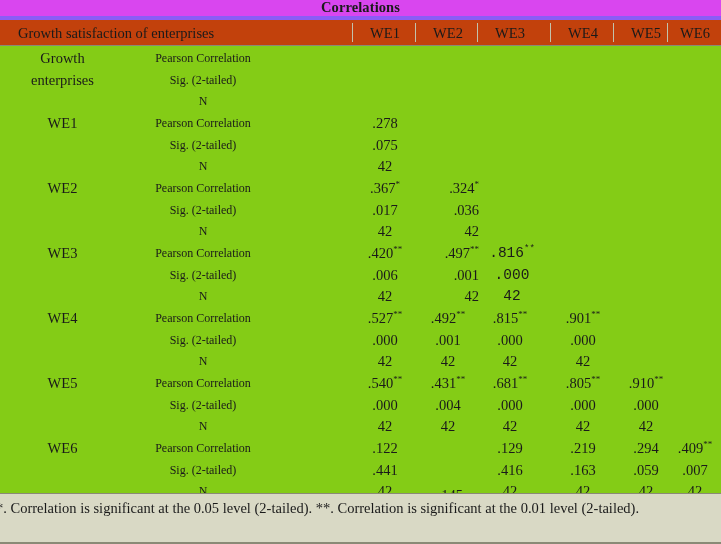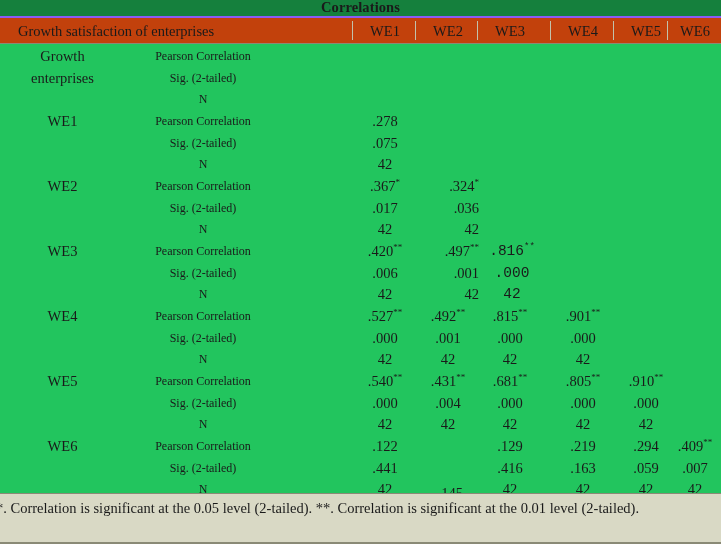--- a/index.html
+++ b/index.html
@@ -18,23 +18,23 @@
   .table-wrap {
     position: relative;
     width: 721px;
     height: 544px;
     background: #f2f2f2;
   }
 
   
   .title-band {
     height: 16px;
-    background: #15803d;
+    background: #d946ef;
     position: relative;
-    border-bottom: 2px solid #8b5cf6;
+    border-bottom: 4px solid #8b5cf6;
   }
   .title-text {
     position: absolute;
     left: 0;
     right: 0;
     top: -1px;
     text-align: center;
     font-weight: bold;
     font-size: 14.5px;
     line-height: 16px;
@@ -69,21 +69,21 @@
     top: 3px;
     height: 19px;
     width: 1px;
     background: #c2c2ab;
   }
 
   
   .body-area {
     position: relative;
     height: 452px;
-    background: #22c55e;
+    background: #84cc16;
   }
 
   .rowgroup {
     position: absolute;
     left: 0;
     width: 721px;
     height: 65px;
   }
 
   .rg-label {

